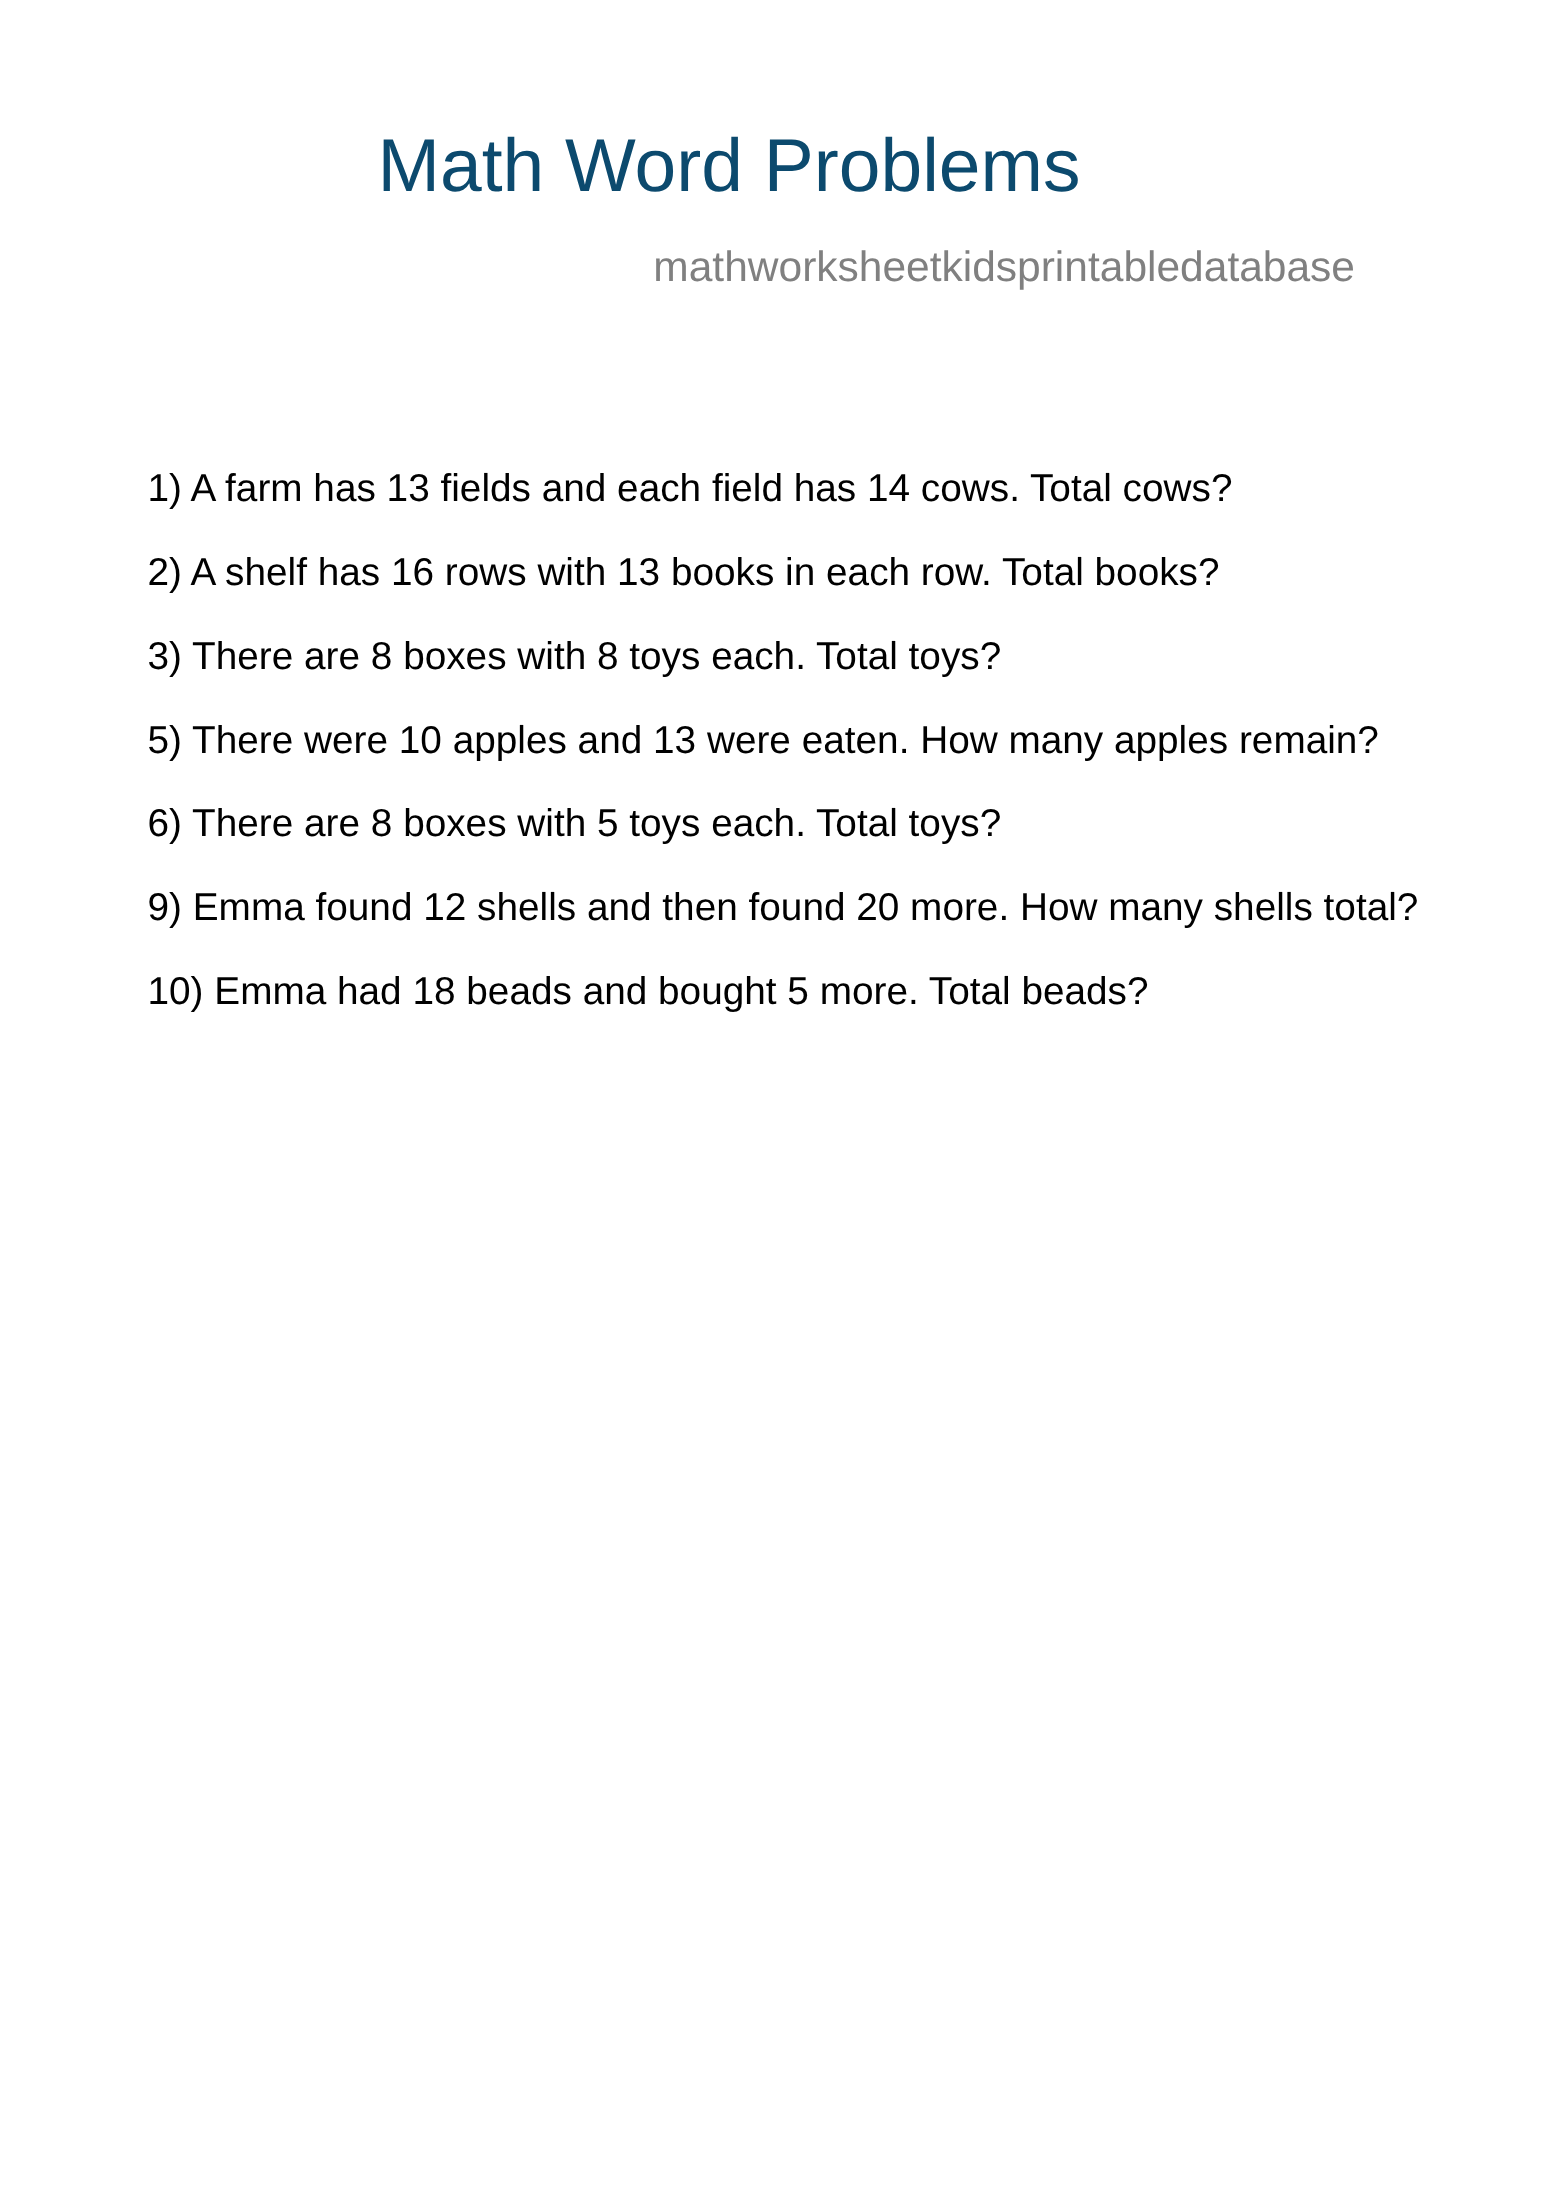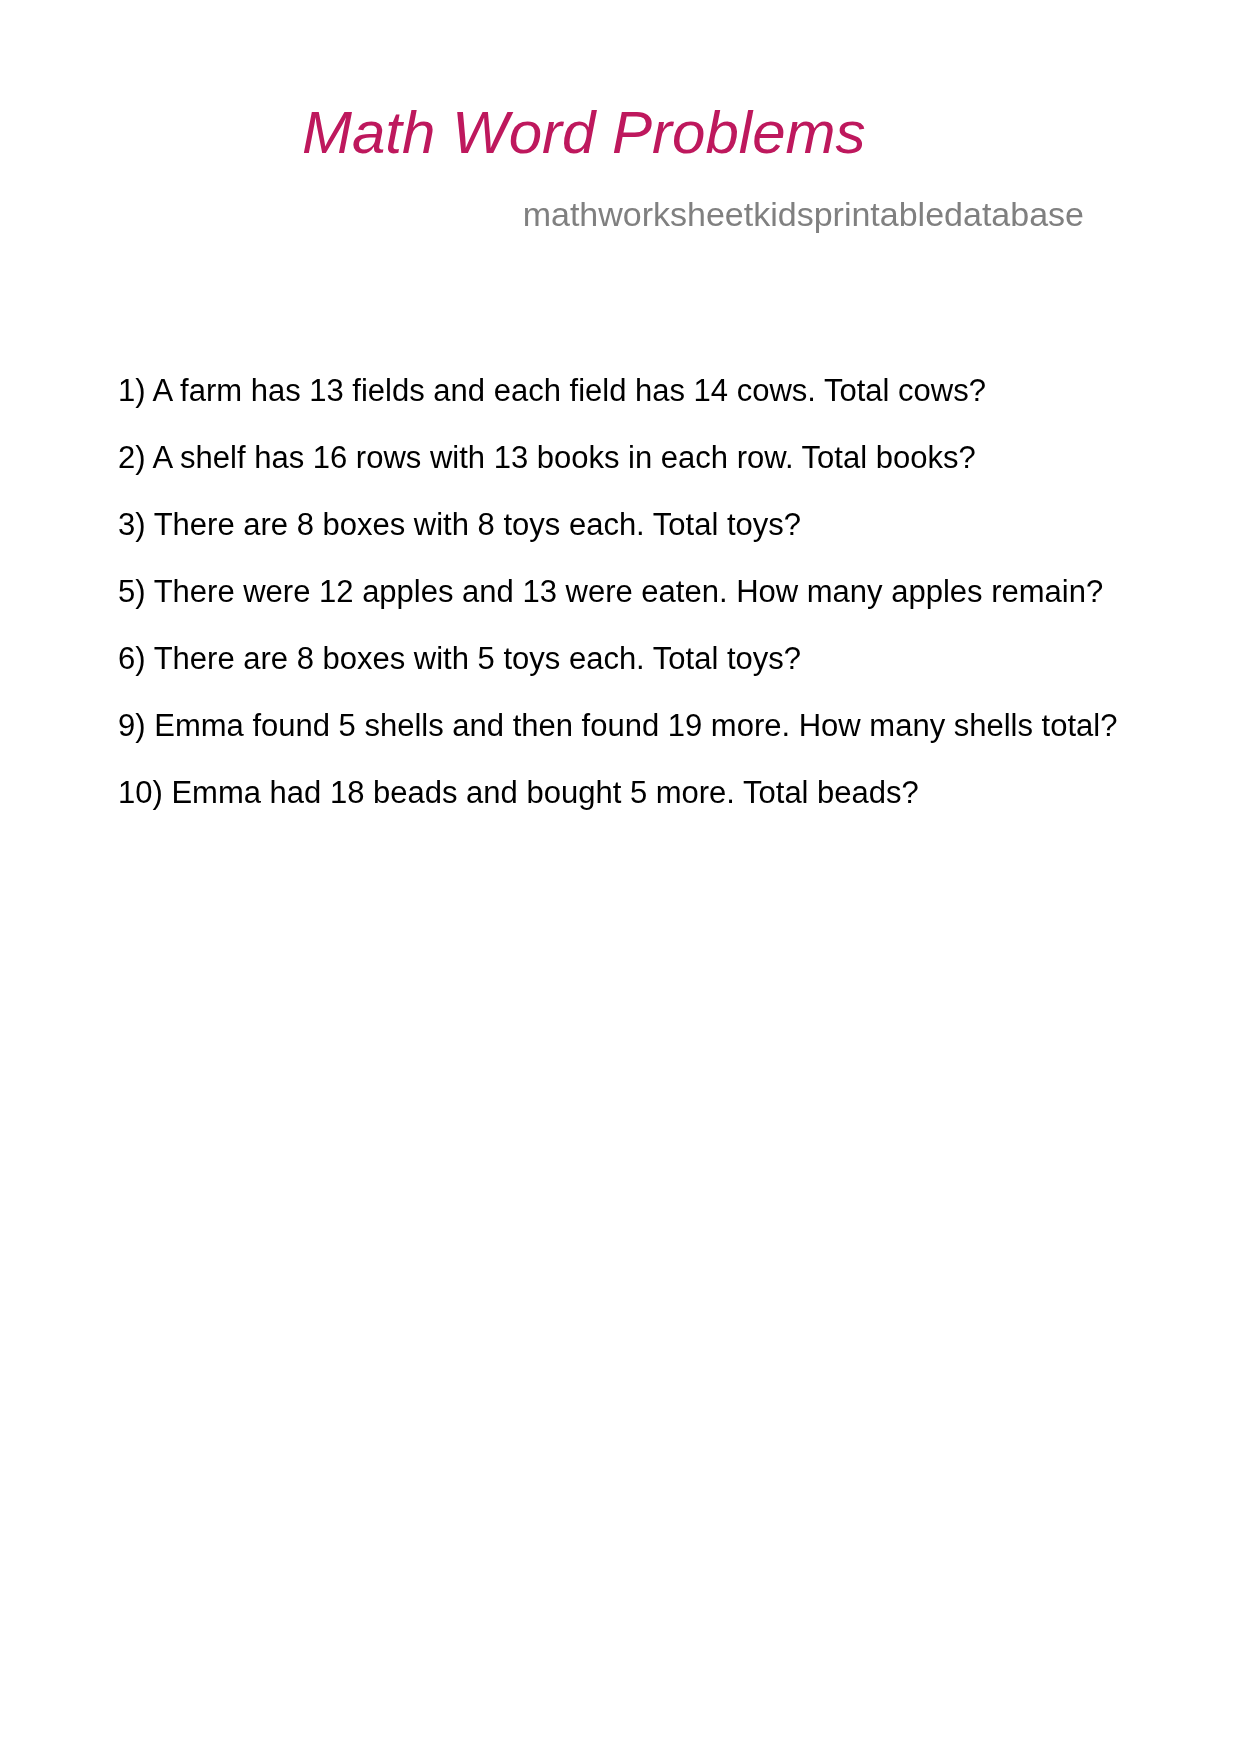--- a/index.html
+++ b/index.html
@@ -25,22 +25,21 @@
     }
     .title {
       position: absolute;
       left: 302px;
       top: 98px;
       margin: 0;
       font-size: 60px;
       font-weight: normal;
       line-height: 70px;
       white-space: nowrap;
-      color: #be185d;
-      font-style: italic;
+      color: #0c4a6e;
     }
     .subtitle {
       position: absolute;
       right: 156px;
       top: 194px;
       margin: 0;
       font-size: 34px;
       line-height: 40px;
       white-space: nowrap;
       color: #808080;
@@ -66,18 +65,18 @@
 <body>
 
 <div class="page">
   <h1 class="title">Math Word Problems</h1>
   <div class="subtitle">mathworksheetkidsprintabledatabase</div>
 
   <ol class="problems">
     <li class="problem"><span>1)</span> <span>A farm has 13 fields and each field has 14 cows. Total cows?</span></li>
     <li class="problem"><span>2)</span> <span>A shelf has 16 rows with 13 books in each row. Total books?</span></li>
     <li class="problem"><span>3)</span> <span>There are 8 boxes with 8 toys each. Total toys?</span></li>
-    <li class="problem"><span>5)</span> <span>There were 12 apples and 13 were eaten. How many apples remain?</span></li>
+    <li class="problem"><span>5)</span> <span>There were 10 apples and 13 were eaten. How many apples remain?</span></li>
     <li class="problem"><span>6)</span> <span>There are 8 boxes with 5 toys each. Total toys?</span></li>
-    <li class="problem"><span>9)</span> <span>Emma found 5 shells and then found 19 more. How many shells total?</span></li>
+    <li class="problem"><span>9)</span> <span>Emma found 12 shells and then found 20 more. How many shells total?</span></li>
     <li class="problem"><span>10)</span> <span>Emma had 18 beads and bought 5 more. Total beads?</span></li>
   </ol>
 </div>
 
 </body></html>

